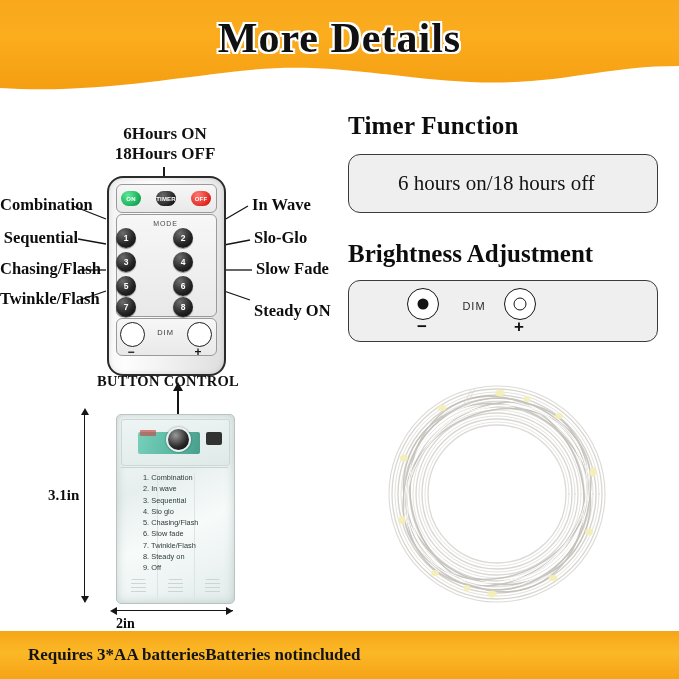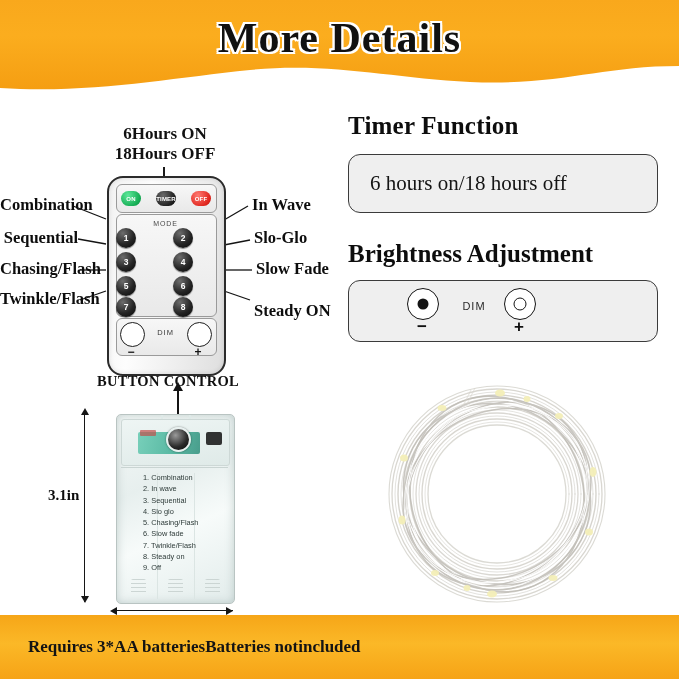--- a/index.html
+++ b/index.html
@@ -19,21 +19,21 @@
     font-weight:bold;font-size:42px;letter-spacing:1px;color:#111111;
     -webkit-text-stroke:3px #ffffff;
     paint-order:stroke fill;
     text-shadow:
        2px 0 0 #fff,-2px 0 0 #fff,0 2px 0 #fff,0 -2px 0 #fff,
        2px 2px 0 #fff,-2px -2px 0 #fff,2px -2px 0 #fff,-2px 2px 0 #fff;
   }
   .header-title span{color:#111;}
 
   
-  .footer{position:absolute;left:0;bottom:0;width:679px;height:64px;
+  .footer{position:absolute;left:0;bottom:0;width:679px;height:48px;
     background:linear-gradient(180deg,#f6a618 0%,#fbb827 45%,#f6a316 100%);}
   .footer-text{
     position:absolute;left:28px;top:50%;transform:translateY(-50%);
     font-family:"Liberation Serif", serif;font-weight:bold;font-size:17px;color:#141414;
     white-space:nowrap;
   }
 
   
   .lbl{position:absolute;font-family:"Liberation Serif", serif;color:#0d0d0d;white-space:nowrap;}
 
@@ -149,21 +149,21 @@
   .bc-arrow{position:absolute;left:117px;top:-4px;width:1.6px;height:30px;background:#141414;}
   .bc-arrow-head{position:absolute;left:113px;top:-10px;border-left:5px solid transparent;border-right:5px solid transparent;border-bottom:9px solid #141414;}
 
   
   .right-panel{position:absolute;left:348px;top:112px;width:310px;}
   .sec-title{font-size:25px;font-weight:bold;color:#0d0d0d;letter-spacing:.2px;}
   .info-box{
     margin-top:14px;border:1.3px solid #3b3b3b;border-radius:12px;
     background:#efefef;height:57px;display:flex;align-items:center;
   }
-  .info-box-text{padding-left:21px;font-size:21px;color:#141414;}
+  .info-box-text{padding-left:21px;font-size:21px;color:#141414;margin-left:28px;}
   .bright-title{margin-top:27px;font-size:25px;font-weight:bold;color:#0d0d0d;}
   .bright-box{
     margin-top:12px;border:1.3px solid #3b3b3b;border-radius:12px;background:#efefef;
     height:60px;position:relative;
   }
   .knob{
     position:absolute;top:7px;width:30px;height:30px;border-radius:50%;
     border:1.5px solid #141414;background:#ffffff;
   }
   .knob-left{left:58px;}

